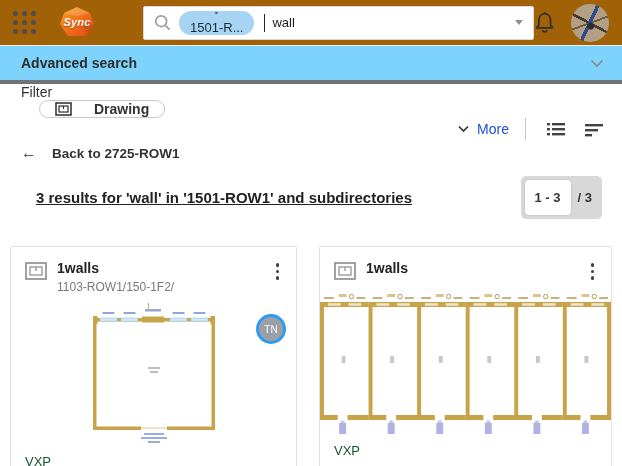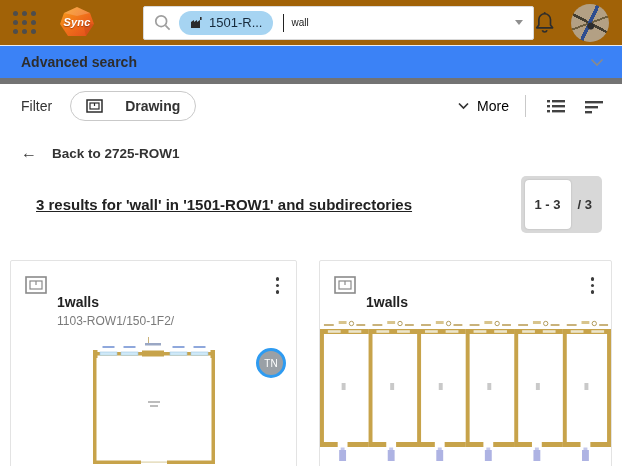--- a/index.html
+++ b/index.html
@@ -15,74 +15,74 @@
   .grid-menu span { width:5px; height:5px; border-radius:50%; background:#4d4d4d; }
   .logo { margin-left:23px; position:relative; width:36px; height:32px; flex:none; }
   .logo svg { display:block; }
   .logo .logo-text { position:absolute; top:9px; left:0; width:36px; text-align:center;
     color:#fff; font-size:11px; font-weight:bold; font-style:italic; letter-spacing:.2px;
     text-shadow:0 1px 1px rgba(120,40,0,.6); }
   .searchbox { margin-left:48px; width:402px; height:34px; background:#fff;
     border:1px solid #d9d9d9; border-radius:2px; display:flex; align-items:center;
     padding:0 10px; }
   .chip { background:#a6d4f2; border-radius:14px; height:24px; display:flex; align-items:center;
-    gap:6px; padding:0 11px; margin-left:8px; font-size:13px; color:#16293b; white-space:nowrap; }
+    gap:6px; padding:0 11px; margin-left:8px; font-size:13px; color:#16293b; white-space:nowrap;flex-direction:column; }
   .cursor-bar { width:1px; height:18px; background:#222; margin:0 7px 0 10px; }
-  .query { font-size:10px; color:#1a1a1a; }
+  .query { font-size:13px; color:#1a1a1a; }
   .dd-arrow { margin-left:auto; width:0; height:0; border-left:4px solid transparent;
     border-right:4px solid transparent; border-top:5px solid #8f8f8f; }
   .bell { margin-left:auto; margin-right:16px; cursor:pointer; }
   .avatar { width:38px; height:38px; border-radius:50%; flex:none; cursor:pointer;
     background-color:#b3a084;
     background-image:
       radial-gradient(circle at 52% 58%, #2d2d2d 0 3px, rgba(0,0,0,0) 4px),
       linear-gradient(115deg, rgba(0,0,0,0) 46%, #2e4d8f 46%, #2e4d8f 53%, rgba(0,0,0,0) 53%),
       linear-gradient(28deg, rgba(0,0,0,0) 47%, #433d30 47%, #433d30 52%, rgba(0,0,0,0) 52%),
       linear-gradient(160deg, rgba(0,0,0,0) 48%, #6b5d3f 48%, #6b5d3f 52%, rgba(0,0,0,0) 52%);
   }
 
   
-  .advbar { height:38px; background:#3b82f6; border-bottom:6px solid #737373;
+  .advbar { height:38px; background:#7dd3fc; border-bottom:4px solid #737373;
     display:flex; align-items:center; padding:0 18px 0 21px; }
   .advbar .adv-label { font-size:14px; font-weight:bold; color:#2d2d2d; }
   .advbar .chev { margin-left:auto; cursor:pointer; display:flex; }
 
   
-  .filterbar { height:44px; background:#fff; display:flex; align-items:center; padding:0 18px 0 21px; }
+  .filterbar { height:44px; background:#fff; display:flex; align-items:flex-start; padding:0 18px 0 21px;flex-direction:column; }
   .filter-label { font-size:14px; color:#333; }
   .pillbtn { margin-left:18px; display:flex; align-items:center; gap:22px; height:30px;
     padding:0 15px; border:1px solid #c9c9c9; border-radius:16px; background:#fff;
     font-size:14px; font-weight:bold; color:#333; cursor:pointer; }
   .right-tools { margin-left:auto; display:flex; align-items:center; }
-  .morebtn { display:flex; align-items:center; gap:8px; font-size:14px; color:#000000; cursor:pointer; }
+  .morebtn { display:flex; align-items:center; gap:8px; font-size:14px; color:#1d4ed8; cursor:pointer; }
   .vdiv { width:1px; height:22px; background:#c9c9c9; margin:0 16px; }
   .iconbtn { display:flex; align-items:center; cursor:pointer; margin-left:4px; }
   .iconbtn + .iconbtn { margin-left:18px; }
 
   
   .backrow { margin-top:17px; padding:0 21px; display:flex; align-items:center; gap:15px; cursor:pointer; }
   .back-arrow { font-size:16px; font-weight:bold; color:#3c3c3c; line-height:1; }
   .back-label { font-size:13.5px; font-weight:bold; color:#333; }
   .headrow { margin-top:15px; padding:0 20px 0 36px; display:flex; align-items:center; }
   .heading { font-size:15px; font-weight:bold; color:#222;text-decoration:underline; }
   .pager { margin-left:auto; background:#d8d8d8; border-radius:5px; padding:4px; display:flex;
     align-items:center; gap:7px; }
-  .pager .range { background:#fff; border-radius:4px; padding:17px 10px; font-size:13px;
+  .pager .range { background:#fff; border-radius:4px; padding:10px 10px; font-size:13px;
     font-weight:bold; color:#333; box-shadow:0 0 2px rgba(0,0,0,.2); cursor:pointer; }
   .pager .total { font-size:13px; font-weight:bold; color:#333; padding-right:6px; }
 
   
   .cards { margin-top:27px; padding:0 10px; display:flex; gap:22px; height:238px; }
   .card { background:#fff; border:1px solid #e3e3e3; border-radius:2px; display:flex;
     flex-direction:column; overflow:hidden; cursor:pointer; }
   .card1 { width:287px; flex:none; }
   .card2 { flex:1; }
   .card-head { display:flex; padding:13px 12px 9px 14px; gap:10px; align-items:flex-start; }
   .doc-icon { margin-top:2px; flex:none; }
-  .card-titles { flex:1; min-width:0;margin-top:20px; }
+  .card-titles { flex:1; min-width:0; }
   .card-title { font-size:14px; font-weight:bold; color:#222; }
   .card-path { font-size:12px; color:#7a7a7a; margin-top:4px; }
   .kebab { flex:none; display:flex; flex-direction:column; gap:3px; padding:3px 5px; cursor:pointer; }
   .kebab span { width:3.5px; height:3.5px; border-radius:50%; background:#3c3c3c; }
   .thumb { position:relative; height:148px; overflow:hidden; }
   .thumb1 svg { display:block; margin:0 auto; }
   .thumb2 svg { display:block; width:100%; height:146px; }
   .tn-badge { position:absolute; top:11px; right:10px; width:30px; height:30px; border-radius:50%;
     background:#9aa0a6; border:3px solid #2e9bf1; color:#fff; font-size:10px;
     display:flex; align-items:center; justify-content:center; }

